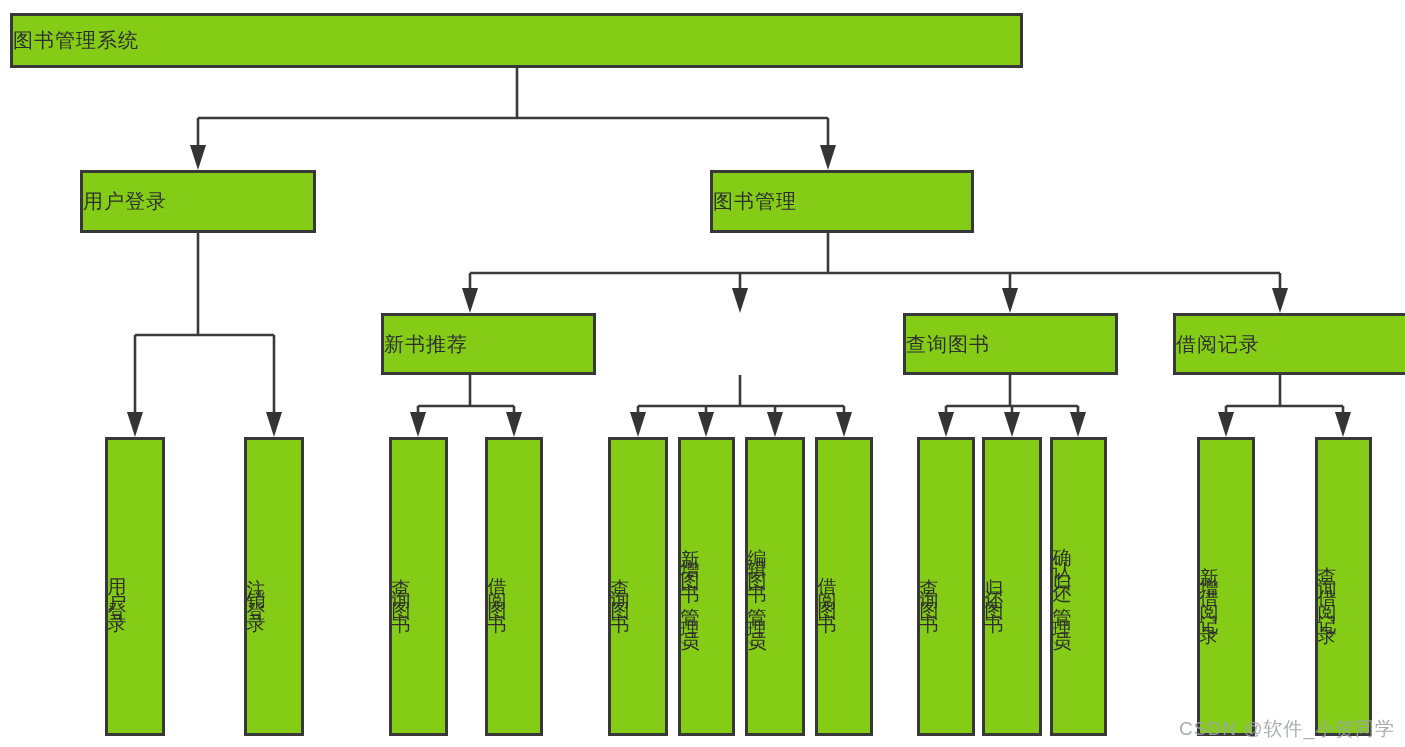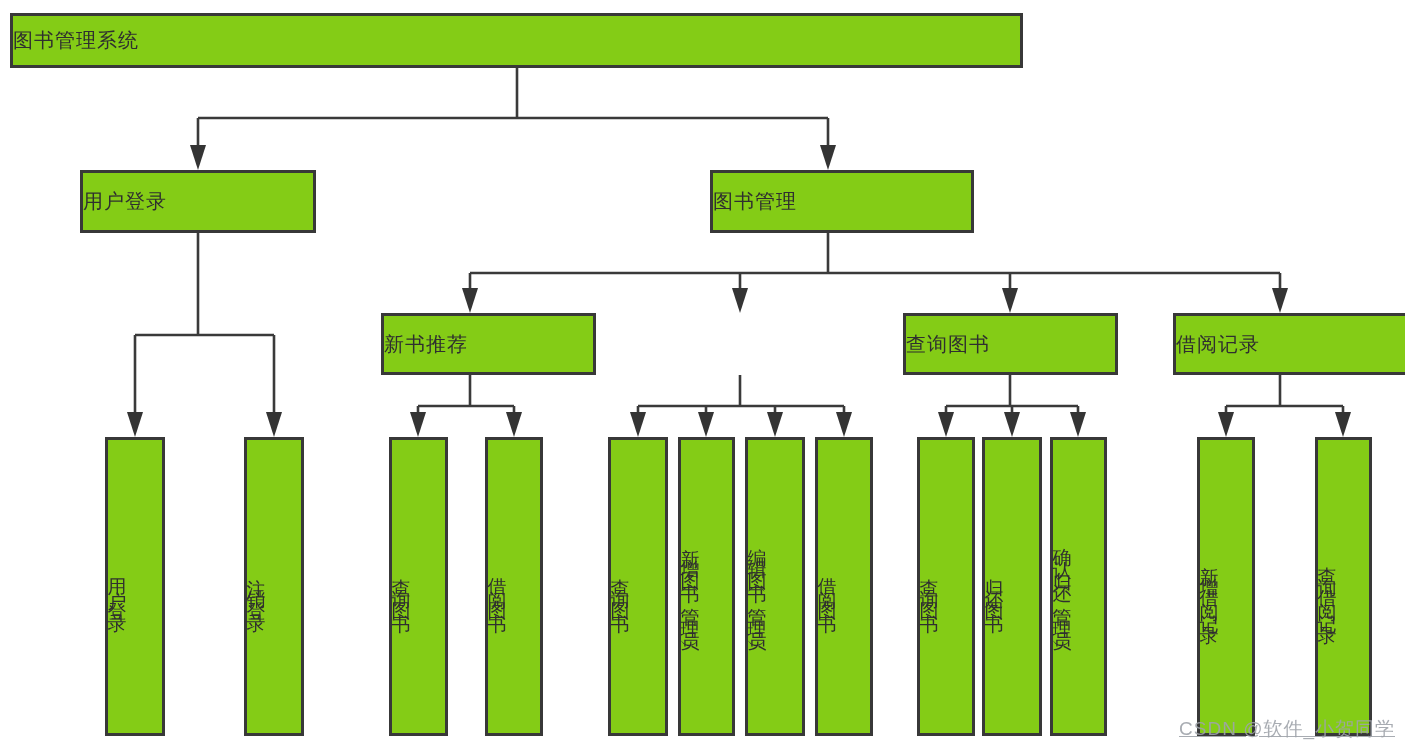--- a/index.html
+++ b/index.html
@@ -49,21 +49,20 @@
   }
   .watermark {
     position: absolute;
     right: 10px;
     bottom: 5px;
     font-size: 19px;
     color: rgba(158, 163, 170, 0.9);
     z-index: 3;
     letter-spacing: 1px;
     white-space: nowrap;
-    text-decoration: underline;
   }
   svg line, svg path {
     stroke: #3a3a3a;
     stroke-width: 2.6;
     fill: none;
   }
   svg polygon {
     fill: #343434;
     stroke: none;
   }

